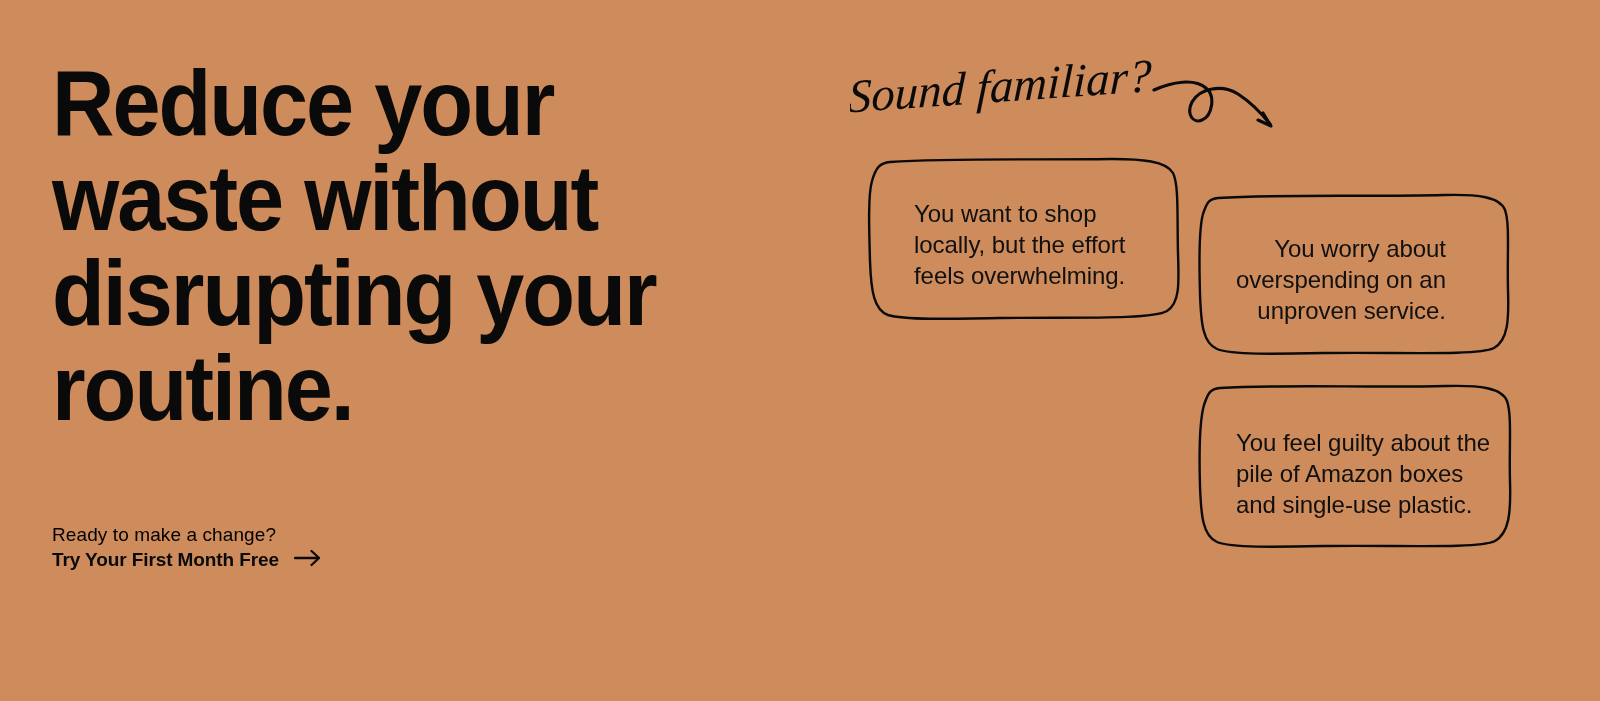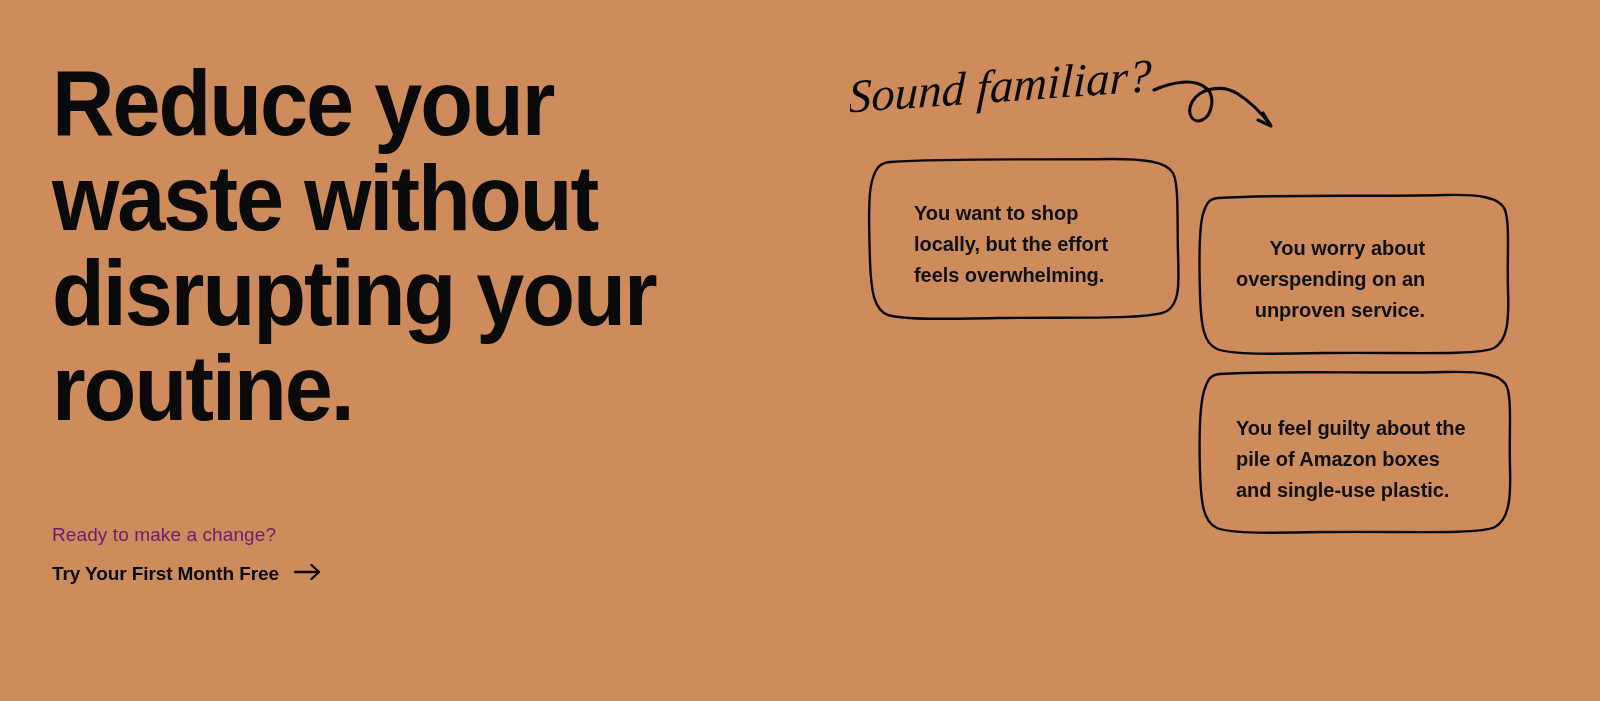--- a/index.html
+++ b/index.html
@@ -41,29 +41,28 @@
     position:absolute;
     left:52px;
     top:522px;
     width:600px;
   }
 
   .cta-eyebrow {
     font-size:19px;
     line-height:26px;
     font-weight:400;
-    color:#701a75;
+    color:#000000;
     letter-spacing:0.1px;
   }
 
   .cta-link {
     display:flex;
     align-items:center;
     gap:15px;
-    margin-top:14px;
     text-decoration:none;
     color:#0a0a0a;
     width:max-content;
     cursor:pointer;
   }
 
   .cta-link-label {
     font-size:19px;
     font-weight:700;
     letter-spacing:-0.1px;
@@ -103,39 +102,39 @@
 
   .box svg {
     position:absolute;
     left:0; top:0;
     width:100%; height:100%;
     overflow:visible;
   }
 
   .box-text {
     position:absolute;
-    font-size:20px;
+    font-size:24px;
     line-height:31px;
-    font-weight:700;
+    font-weight:400;
     color:#101010;
     letter-spacing:-0.05px;
     white-space:pre-line;
   }
 
   
   #box-0 { left:22px;  top:157px; width:320px; height:165px; }
   #box-0 .box-text { left:52px; top:41px; }
 
   #box-1 { left:352px; top:192px; width:322px; height:165px;text-align:right; }
   #box-1 .box-text { left:44px; top:41px; }
 
   #box-2 { left:10px;  top:348px; width:328px; height:165px; }
   #box-2 .box-text { left:54px; top:41px; }
 
-  #box-3 { left:352px; top:368px; width:322px; height:168px; }
+  #box-3 { left:352px; top:382px; width:322px; height:168px; }
   #box-3 .box-text { left:44px; top:45px; }
 </style>
 </head>
 <body>
 
 <div class="left-col">
   <h1 class="headline">Reduce your waste without disrupting your routine.</h1>
 </div>
 
 <div class="cta-block">

